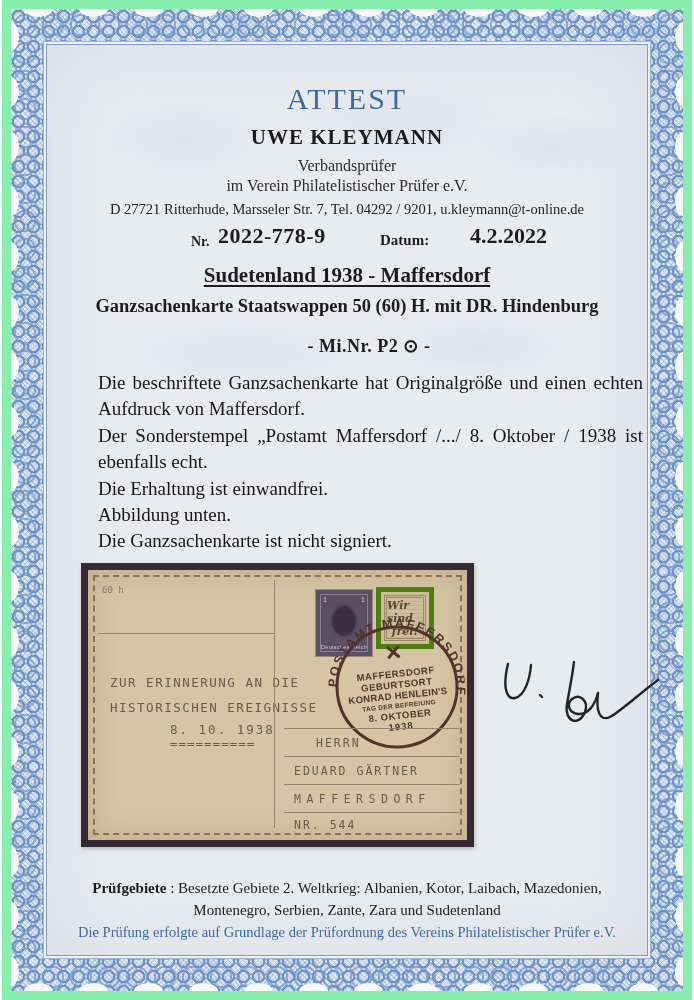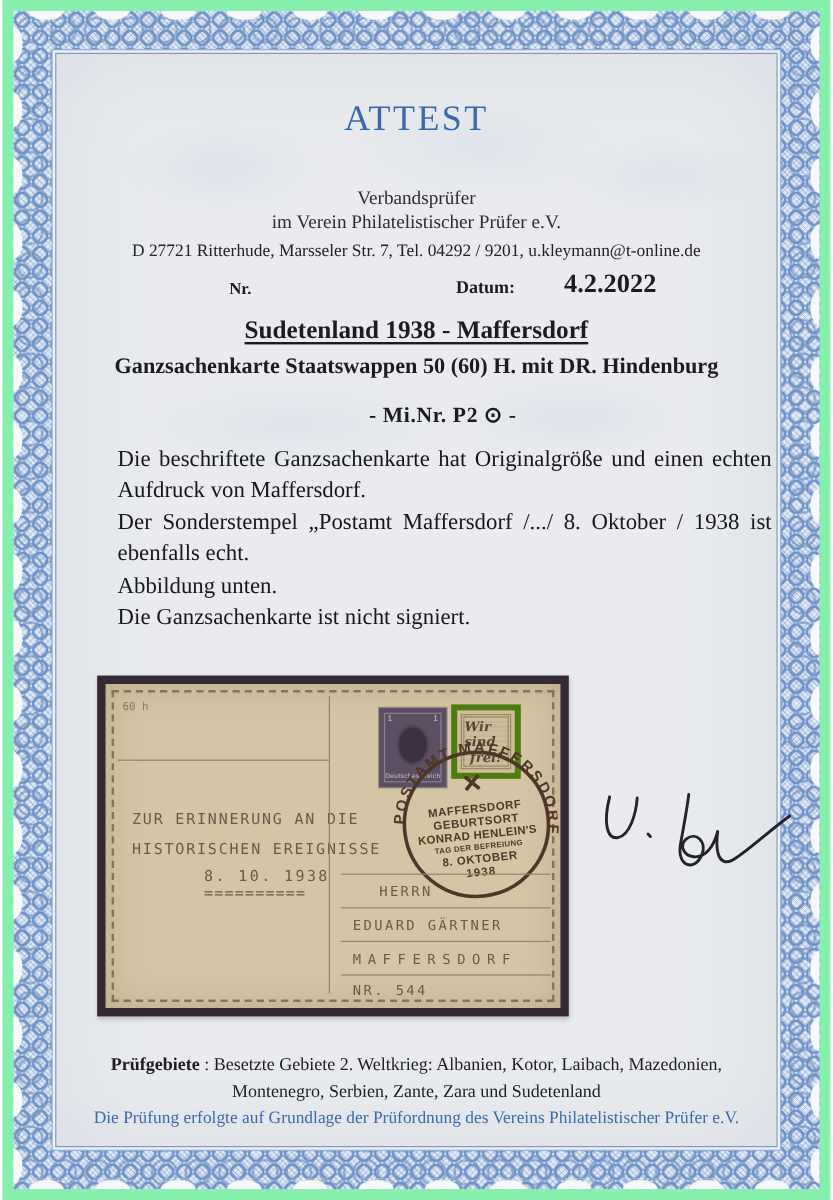--- a/index.html
+++ b/index.html
@@ -114,35 +114,38 @@
   <div class="sc sc-bottom"></div>
   <div class="sc sc-left"></div>
   <div class="sc sc-right"></div>
   <div class="paper"></div>
 
   <div class="content">
     <div class="ghost g1"></div>
     <div class="ghost g2"></div>
 
     <div class="ctr title">ATTEST</div>
+    <div class="ctr name">UWE KLEYMANN</div>
     <div class="ctr role1">Verbandsprüfer</div>
     <div class="ctr role2">im Verein Philatelistischer Prüfer e.V.</div>
     <div class="ctr addr">D 27721 Ritterhude, Marsseler Str. 7, Tel. 04292 / 9201, u.kleymann@t-online.de</div>
 
     <span class="nrlbl">Nr.</span>
+    <span class="nrval">2022-778-9</span>
     <span class="dtlbl">Datum:</span>
     <span class="dtval">4.2.2022</span>
 
     <div class="ctr heading">Sudetenland 1938 - Maffersdorf</div>
     <div class="ctr subheading">Ganzsachenkarte Staatswappen 50 (60) H. mit DR. Hindenburg</div>
     <div class="ctr catalog">-  Mi.Nr.  P2 ⊙  -</div>
 
     <div class="bodytext">
       <div>Die beschriftete Ganzsachenkarte hat Originalgröße und einen echten Aufdruck von Maffersdorf.</div>
       <div>Der Sonderstempel „Postamt Maffersdorf /.../ 8. Oktober / 1938 ist ebenfalls echt.</div>
+      <div>Die Erhaltung ist einwandfrei.</div>
       <div>Abbildung unten.</div>
       <div>Die Ganzsachenkarte ist nicht signiert.</div>
     </div>
 
     <div class="card">
       <div class="chain"></div>
       <div class="corner-note">60 h</div>
       <div class="sender-line"></div>
 
       <div class="memo">

